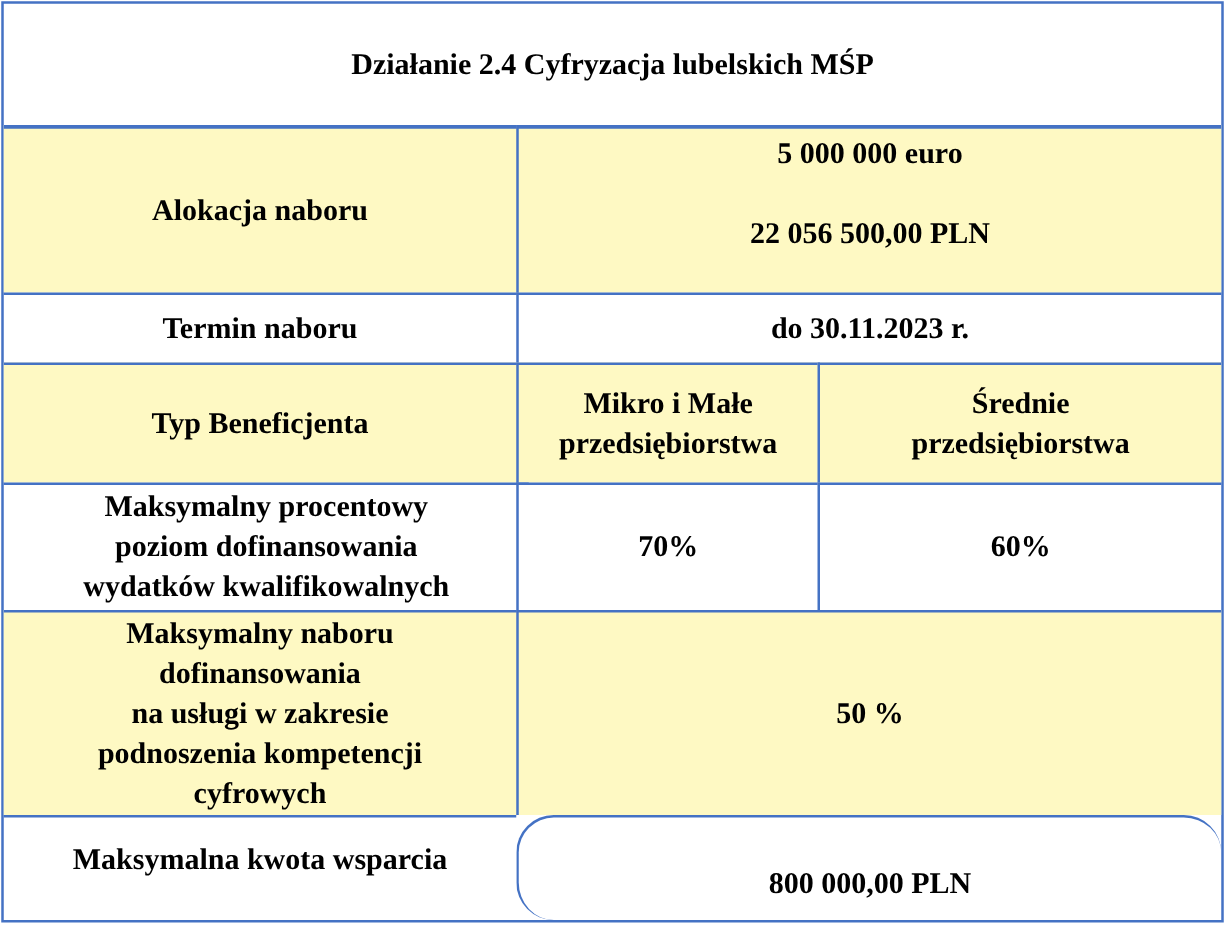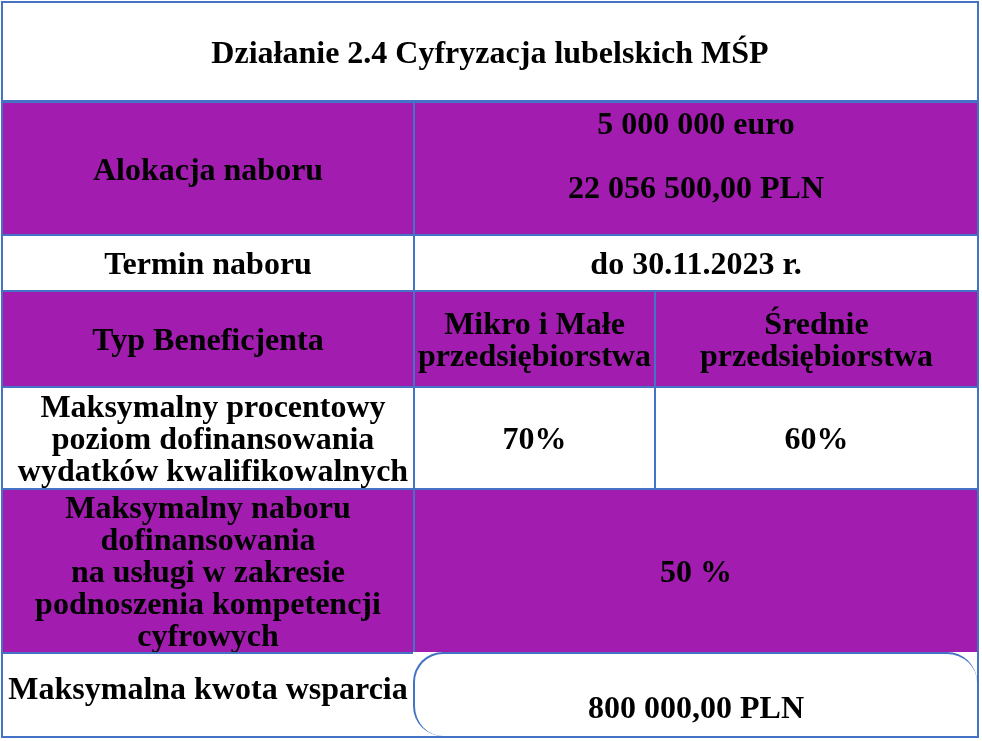--- a/index.html
+++ b/index.html
@@ -1,19 +1,19 @@
 <!DOCTYPE html>
 <html><head>
 <meta charset="utf-8">
 <style>
 html,body{margin:0;padding:0;background:#fff;}
 body{width:982px;height:741px;overflow:hidden;font-family:"Liberation Serif",serif;font-weight:bold;color:#000;}
 .t{position:absolute;left:1px;top:1px;width:978px;height:737px;border:2px solid #4472C4;box-sizing:border-box;}
-.c{position:absolute;box-sizing:border-box;display:flex;align-items:center;justify-content:center;text-align:center;font-size:32px;line-height:32px;}
-.f{background:#a21caf;}
+.c{position:absolute;box-sizing:border-box;display:flex;align-items:center;justify-content:center;text-align:center;font-size:24px;line-height:32px;}
+.f{background:#fef9c3;}
 .bl{border-left:2px solid #4472C4;}
 .bt{border-top:2px solid #4472C4;}
 .btt{border-top:3px solid #4472C4;}
 </style>
 </head>
 <body>
 
 <div class="t">
   <div class="c" style="left:0;top:0;width:974px;height:97px;">
       <span>Działanie 2.4 Cyfryzacja lubelskich MŚP</span>

